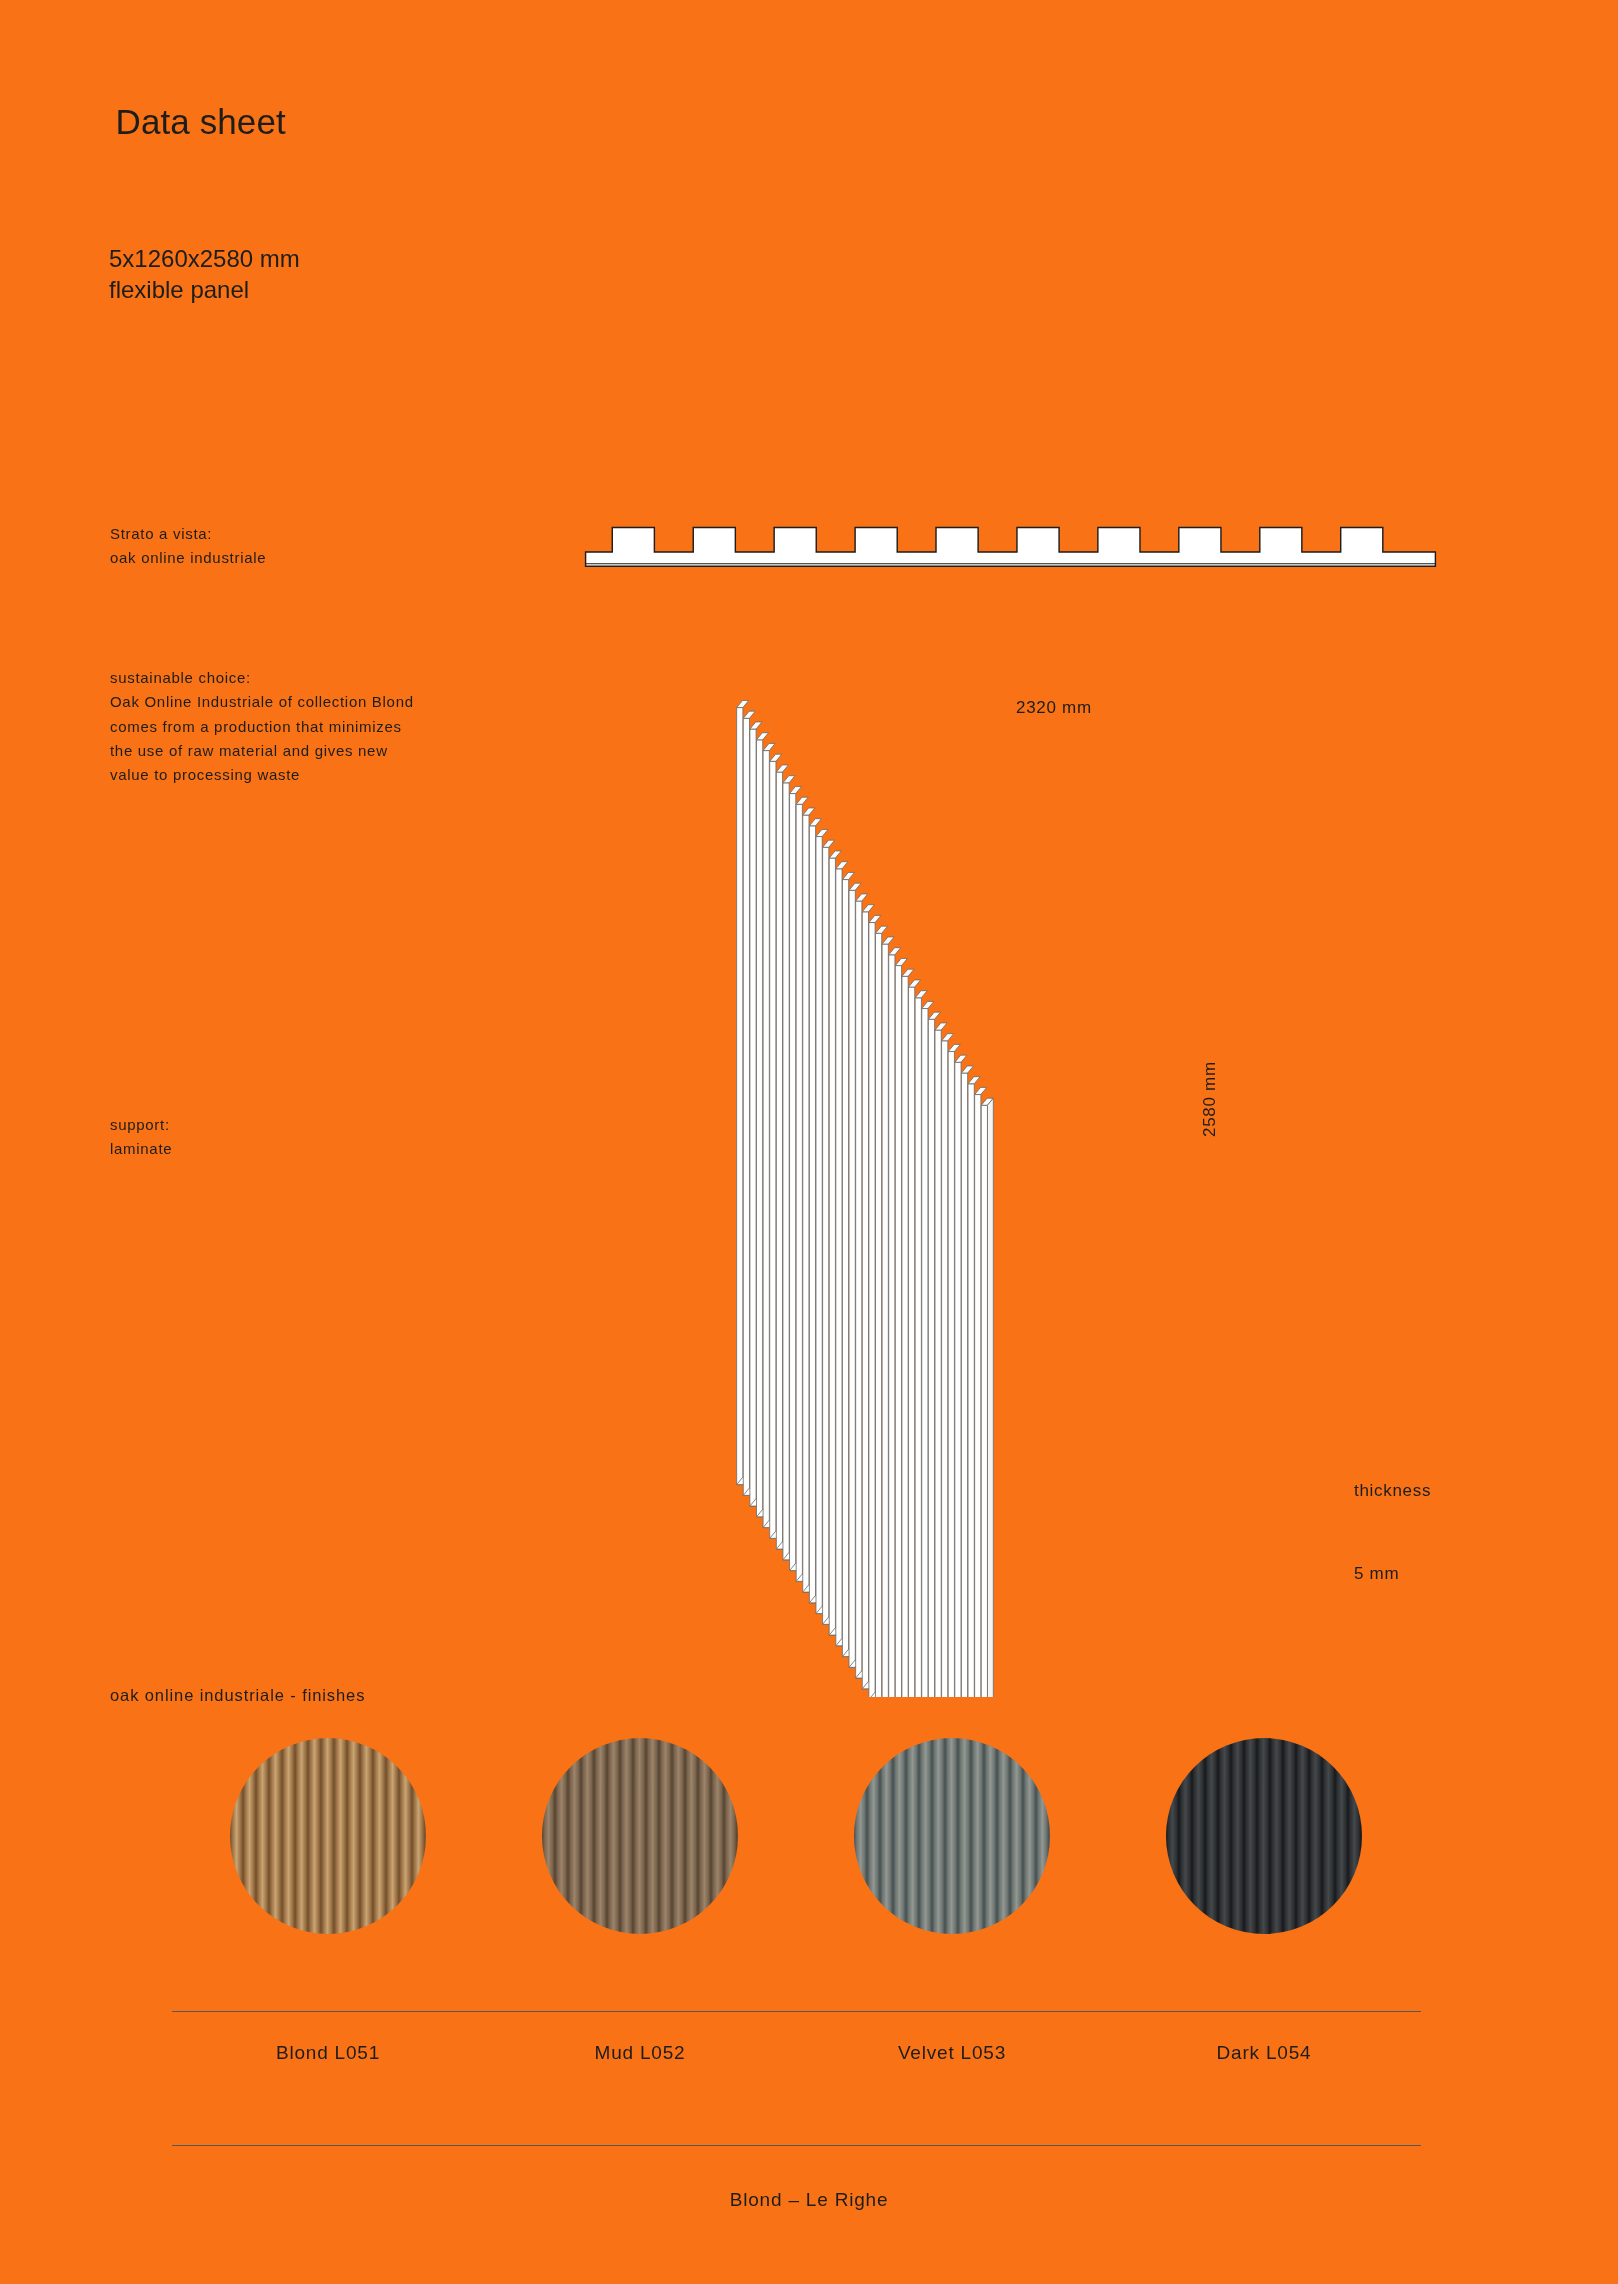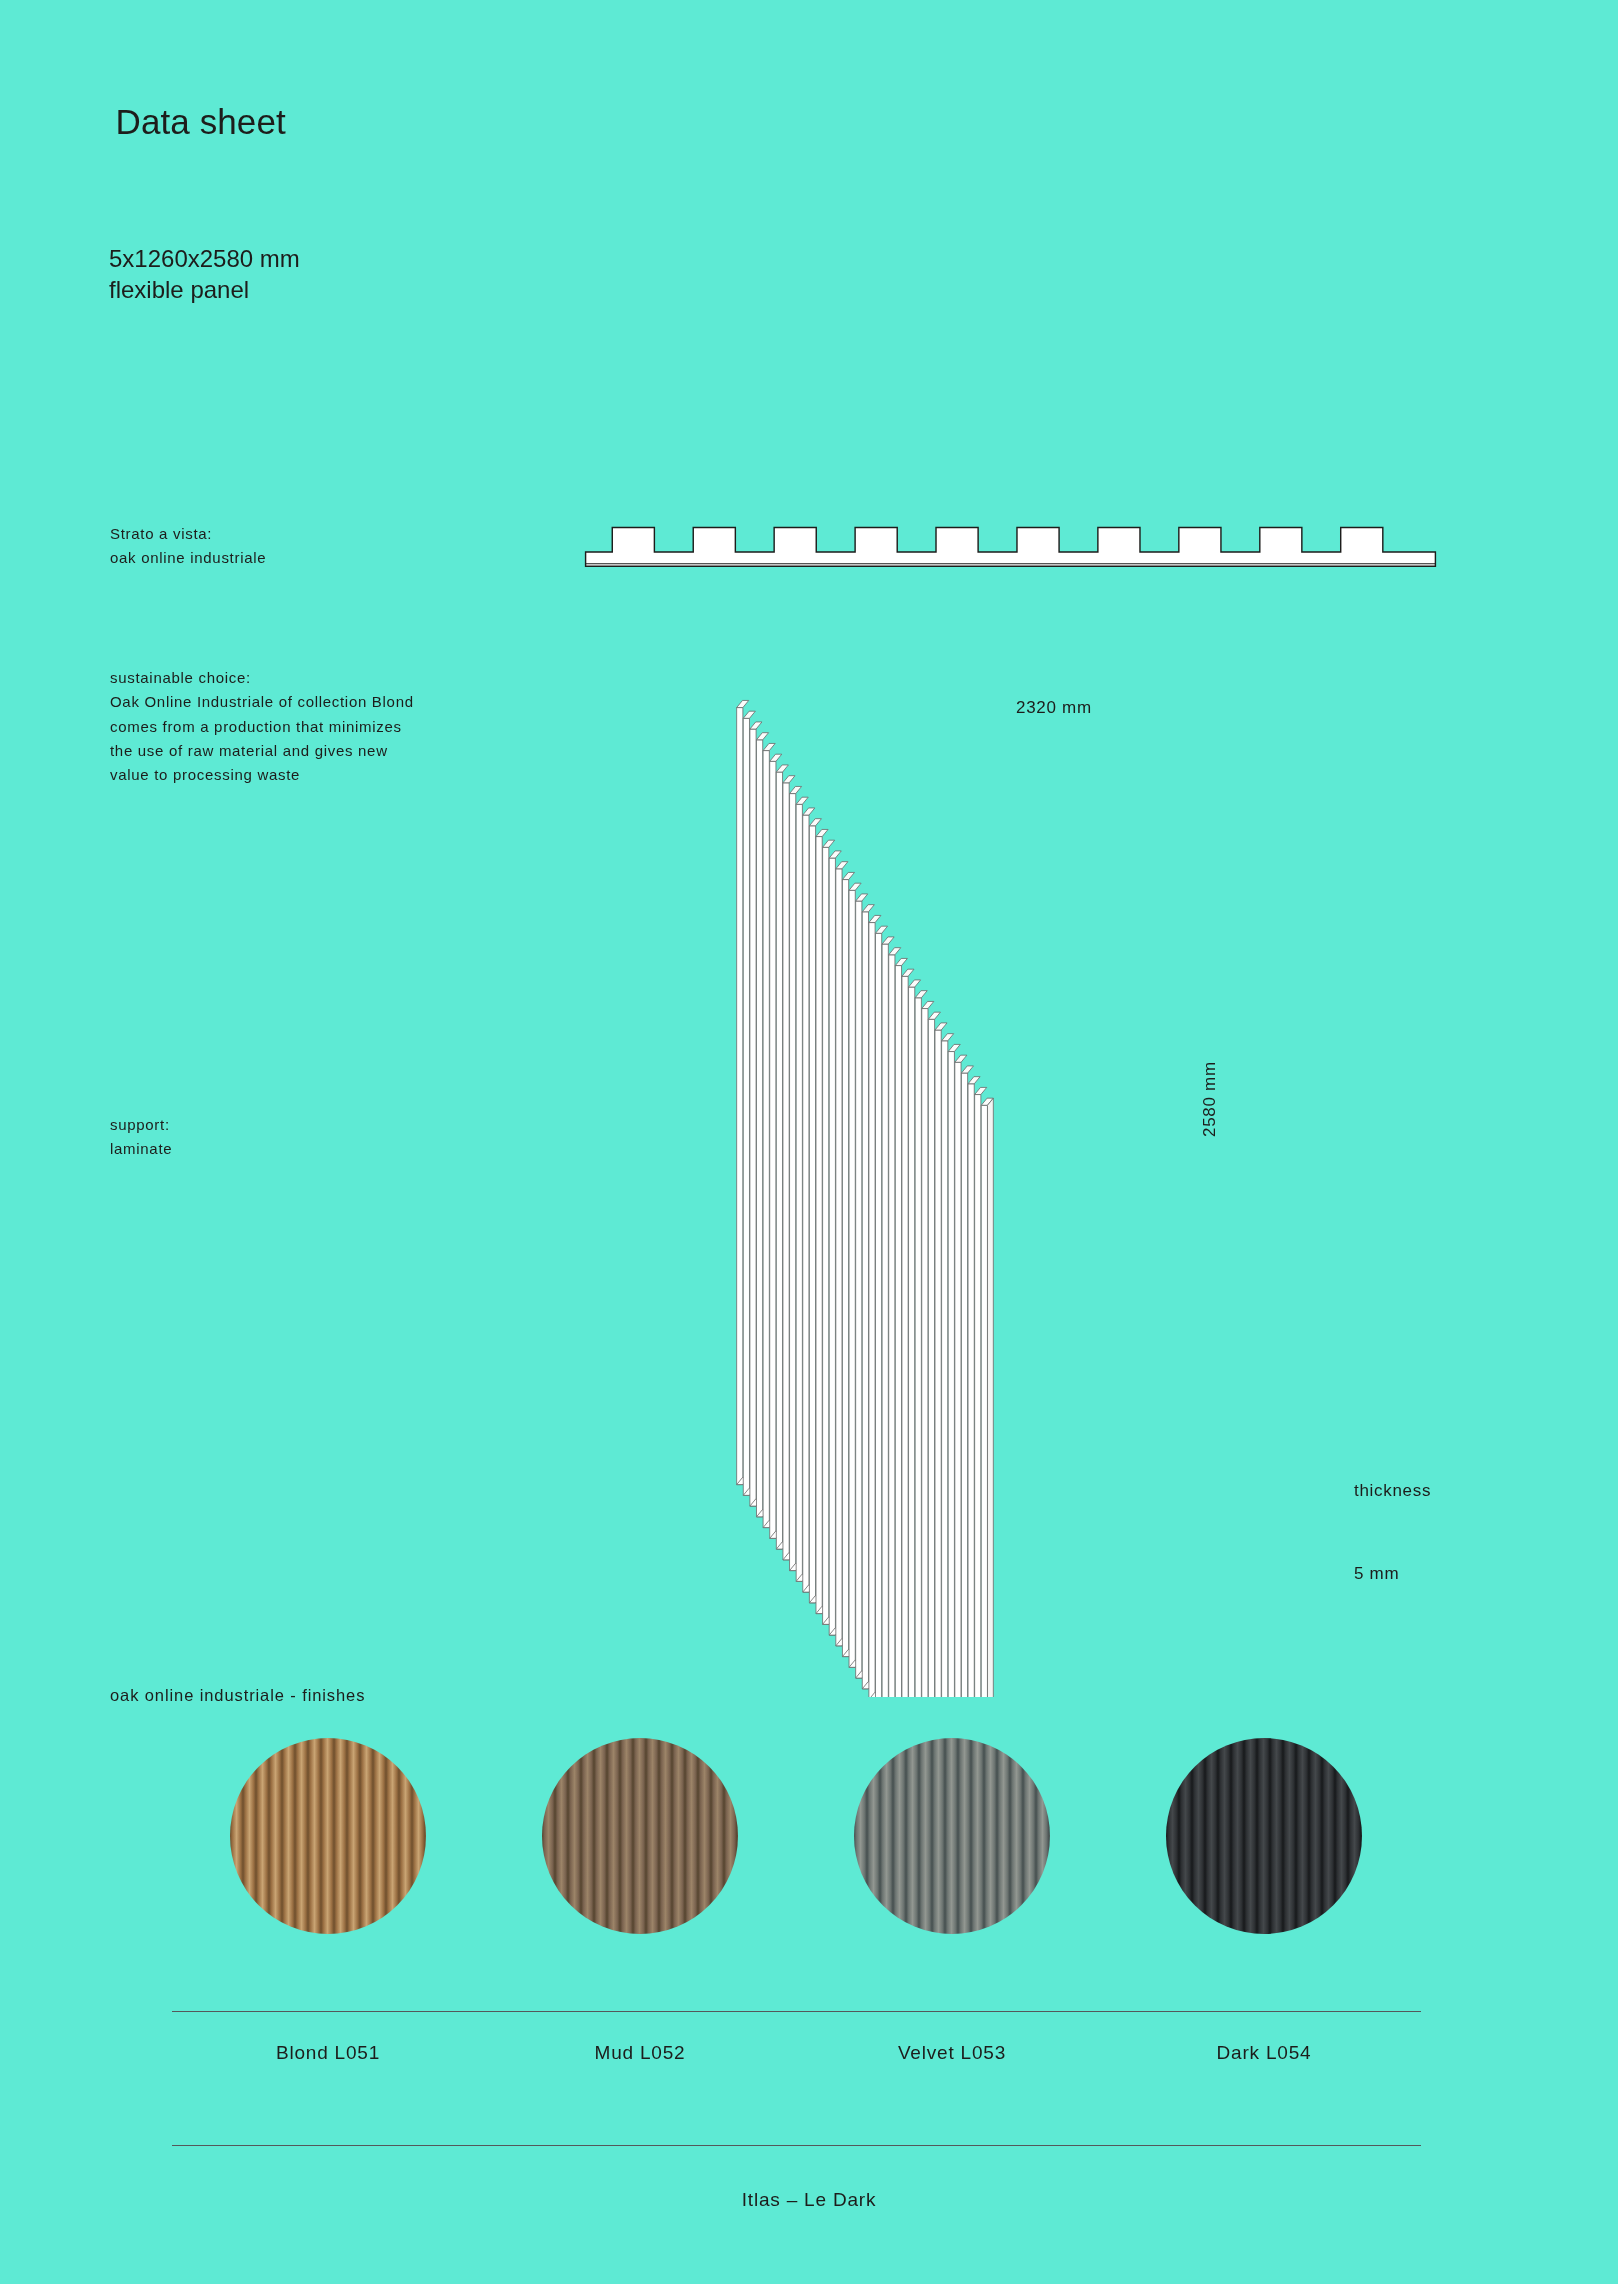--- a/index.html
+++ b/index.html
@@ -8,21 +8,21 @@
     background: #eff1ee;
   }
   body {
     font-family: "Liberation Sans", sans-serif;
     color: #1d1d1b;
   }
   #page {
     position: relative;
     width: 1618px;
     height: 2284px;
-    background: #5eead4;
+    background: #f97316;
     overflow: hidden;
   }
 
   
   .header {
     position: absolute;
     left: 109px;
     top: 100px;
   }
   .title-line {
@@ -713,16 +713,16 @@
 
   <div id="label-row">
       <div class="label-cell">Blond L051</div>
       <div class="label-cell">Mud L052</div>
       <div class="label-cell">Velvet L053</div>
       <div class="label-cell">Dark L054</div>
     </div>
 
   <div class="rule" id="rule-2"></div>
 
-  <div id="footer">Itlas – Le Dark</div>
+  <div id="footer">Blond – Le Righe</div>
 
 </div>
 
 
 </body></html>

